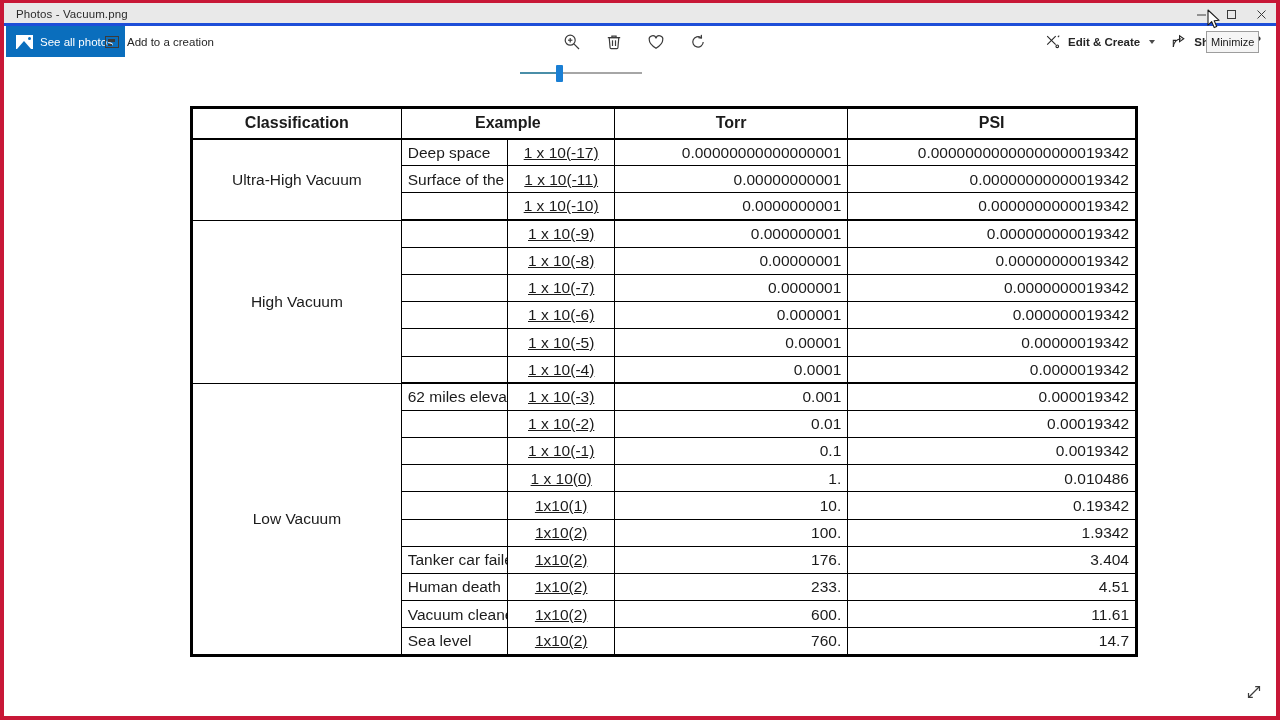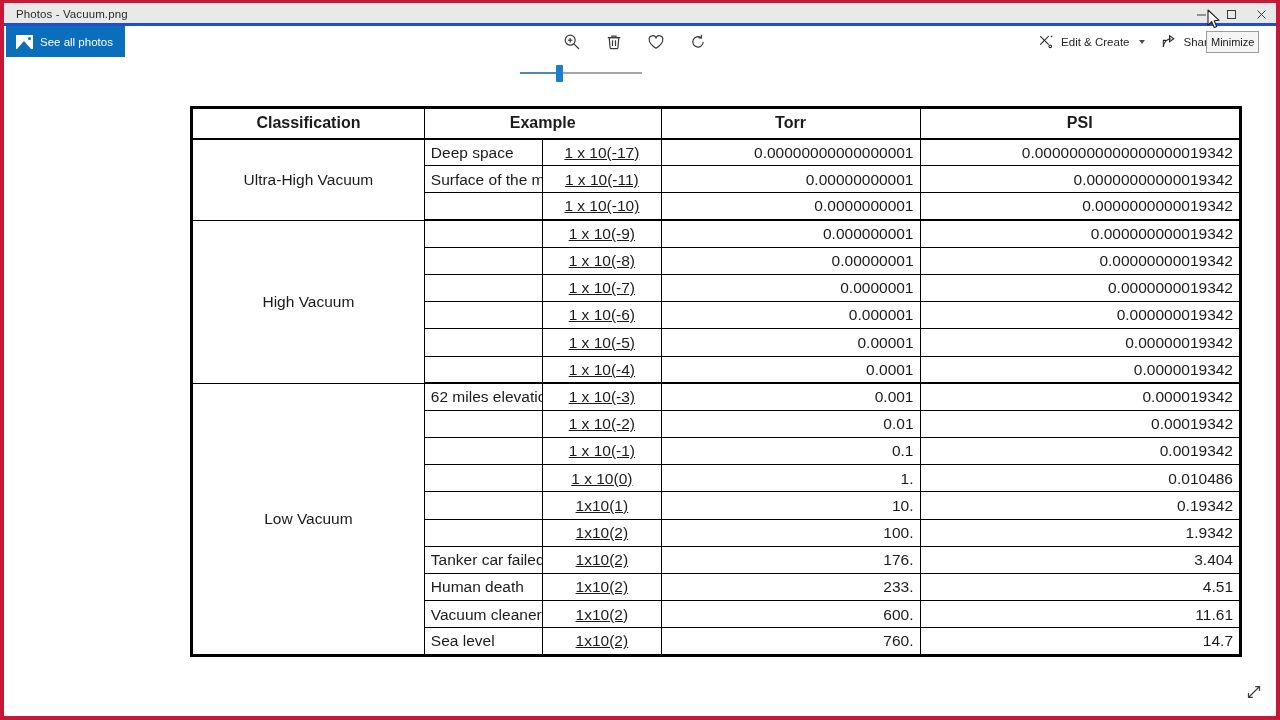--- a/index.html
+++ b/index.html
@@ -127,23 +127,23 @@
     left: 558px; top: 0;
     height: 31px;
     display: flex; align-items: center; gap: 22px;
   }
   .tool { width: 20px; height: 20px; color: #3b3b3b; display:flex; align-items:center; justify-content:center;}
   .tool svg { display:block; }
 
   
   #right-tools {
     position: absolute;
-    right: 18px; top: 0;
-    height: 31px;
-    display: flex; align-items: center;
+    right: 6px; top: 0;
+    height: 31px;
+    display: flex; align-items: center; font-weight: bold;
   }
   .right-item {
     display: flex; align-items: center; gap: 7px;
     font-size: 11.5px;
     color: #262626;
     padding: 0 8px;
     height: 31px;
   }
   .chev {
     width: 0; height: 0;
@@ -203,21 +203,21 @@
   }
 
   
   #doc {
     position: absolute;
     left: 186px; top: 103px;
     width: 900px;
   }
   table.vactable {
     border-collapse: collapse;
-    width: 1052px;
+    width: 948px;
     table-layout: fixed;
     background: #ffffff;
   }
   table.vactable td, table.vactable th {
     border: 1px solid #000000;
     font-size: 15.5px;
     color: #1b1b1b;
     height: 27.2px;
     padding: 0 6px;
     font-weight: normal;
@@ -282,20 +282,24 @@
       </div>
     </div>
 
     <div id="commandbar">
 
       <div id="see-all-photos">
         <span class="mountain-ico"></span>
         <span>See all photos</span>
       </div>
 
+      <div id="add-creation">
+        <span class="creation-ico"></span>
+        <span>Add to a creation</span>
+      </div>
 
       <div id="center-tools">
         <span class="tool">
           <svg width="18" height="18" viewBox="0 0 18 18" fill="none" stroke="currentColor" stroke-width="1.2">
             <circle cx="7.2" cy="7.2" r="5"></circle>
             <line x1="10.9" y1="10.9" x2="16" y2="16"></line>
             <line x1="5" y1="7.2" x2="9.4" y2="7.2"></line>
             <line x1="7.2" y1="5" x2="7.2" y2="9.4"></line>
           </svg>
         </span>

